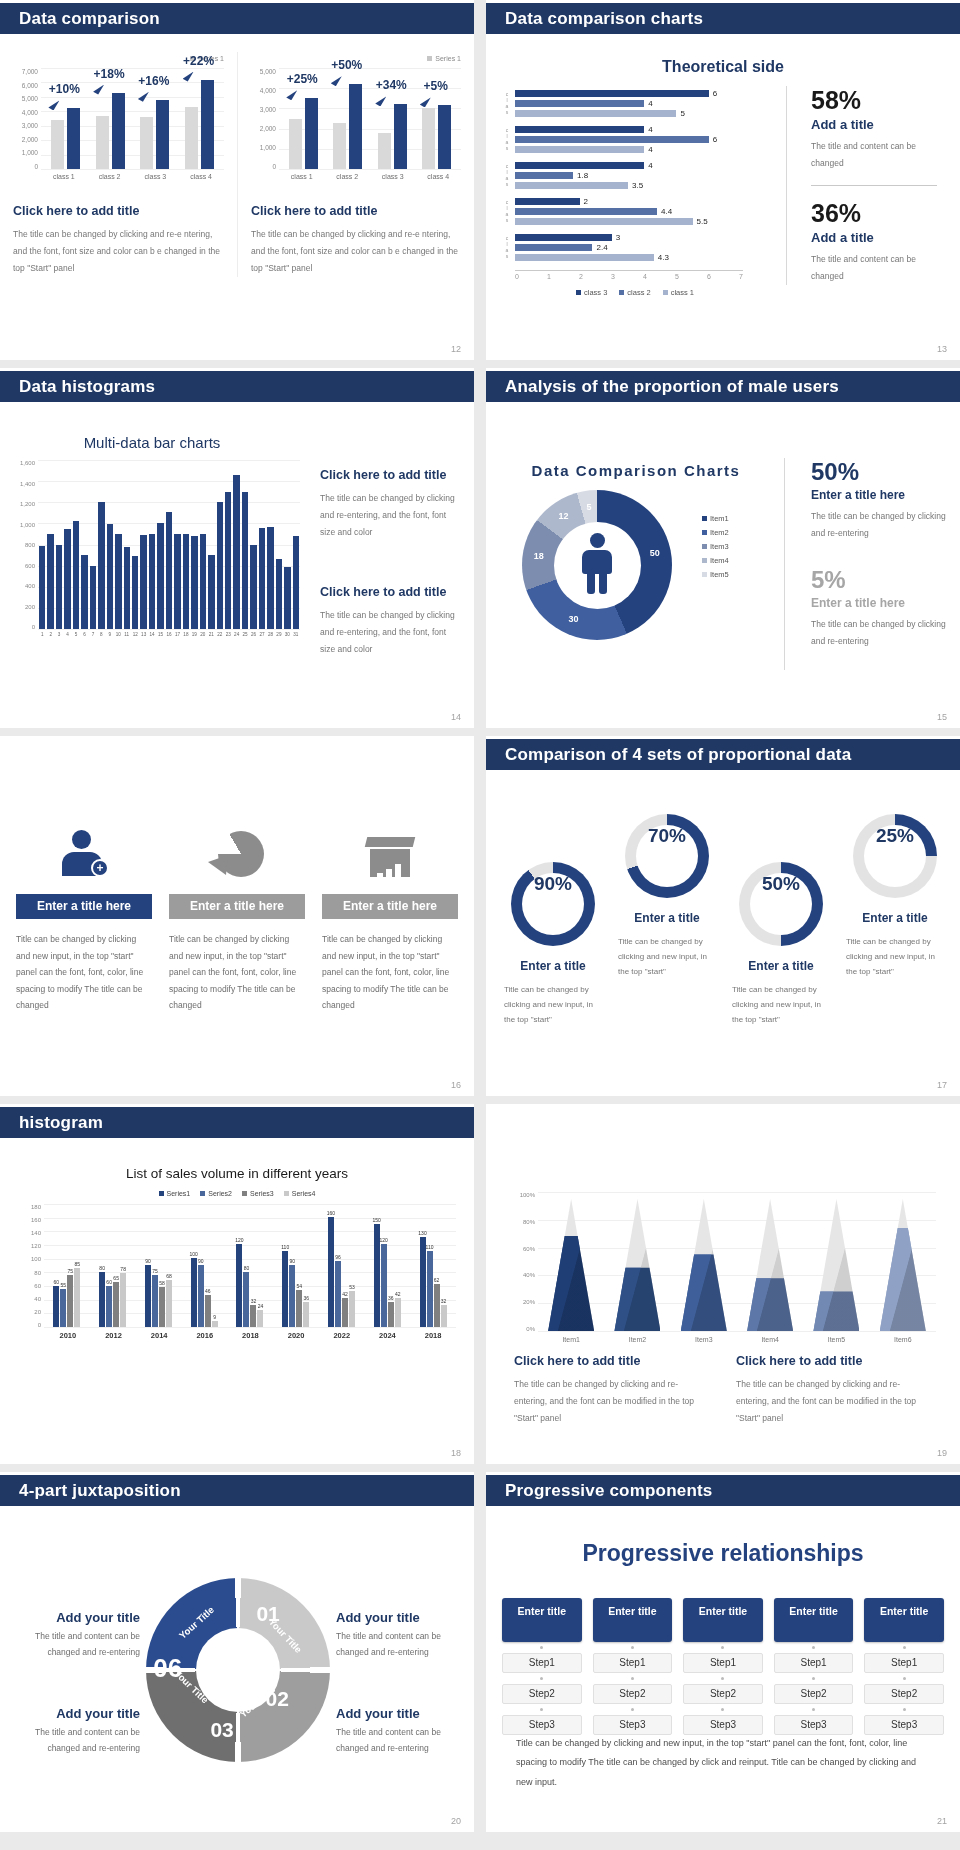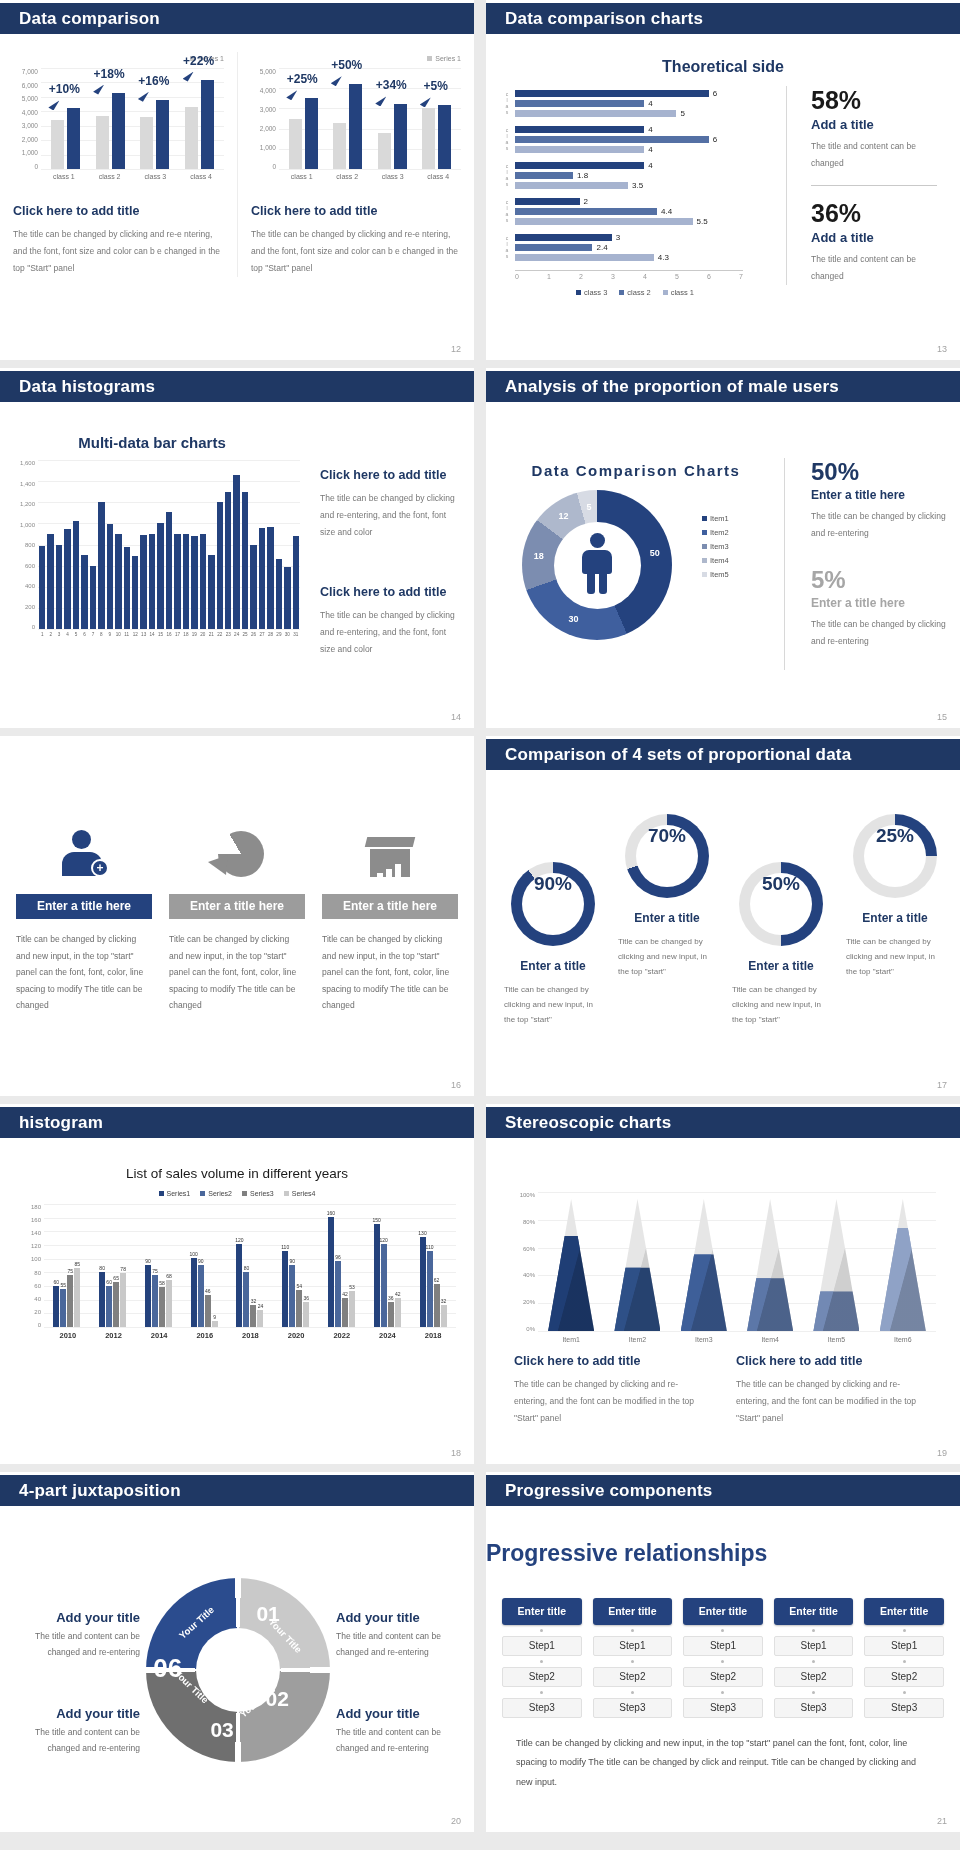--- a/index.html
+++ b/index.html
@@ -45,21 +45,21 @@
   .hb-val{font-size:8px;color:#262626;margin-left:4px;line-height:8px}
   .hb-axis{margin-left:13px;width:228px;border-top:1px solid #C9C9C9;display:flex;justify-content:space-between;font-size:7px;color:#999;padding-top:2px}
   .hb-legend{display:flex;justify-content:center;gap:12px;font-size:7.5px;color:#555;width:240px;margin:8px 0 0 13px}
   .lg-it{display:flex;align-items:center;gap:3px}
   .s13-stats{position:absolute;left:300px;top:86px;width:164px;border-left:1px solid #D8D8D8;padding-left:24px}
   .stat-pct{font-size:25px;font-weight:bold;color:#1a1a1a}
   .stat-title{font-size:13px;font-weight:bold;color:#1F3864;margin-top:2px}
   .stat-body{font-size:8.5px;color:#777;line-height:2;margin-top:6px}
   .stat-div{border-top:1px solid #C9C9C9;margin:13px 0;width:126px}
   
-  .s14-title{position:absolute;top:66px;left:6px;width:292px;text-align:center;font-size:15px;font-weight:bold;color:#1F3864}
+  .s14-title{position:absolute;top:66px;left:6px;width:292px;text-align:center;font-size:15px;font-weight:normal;color:#1F3864}
   .s14-chart{position:absolute;left:10px;top:92px;width:290px}
   .b31-row{display:flex}
   .b31-plot{flex:1;position:relative;height:170px;border-bottom:1px solid #BFBFBF}
   .b31-bars{position:absolute;inset:0;display:flex;align-items:flex-end;gap:2px;padding:0 1px}
   .b31-bar{flex:1;background:#24427E}
   .b31-x{margin-left:28px;display:flex;gap:2px;padding:2px 1px 0;font-size:4.6px;color:#666}
   .b31-xl{flex:1;text-align:center}
   .s14-blocks{position:absolute;left:320px;top:100px;width:142px}
   .blk2{margin-top:44px}
   
@@ -142,24 +142,24 @@
   .t-br{left:49%;top:64%;transform:rotate(-40deg)}
   .t-bl{left:13%;top:56%;transform:rotate(44deg)}
   .s20-blk{position:absolute;width:132px}
   .b-tl{left:8px;top:138px;text-align:right}
   .b-bl{left:8px;top:234px;text-align:right}
   .b-tr{left:336px;top:138px}
   .b-br{left:336px;top:234px}
   .s20-t{font-size:13px;font-weight:bold;color:#1F3864}
   .s20-b{margin-top:4px;font-size:8.5px;color:#6e6e6e;line-height:1.85}
   
-  .s21-title{position:absolute;top:68px;left:0;width:100%;text-align:left;font-size:23px;font-weight:bold;color:#24427E}
+  .s21-title{position:absolute;top:68px;left:0;width:100%;text-align:center;font-size:23px;font-weight:bold;color:#24427E}
   .s21-cols{position:absolute;top:126px;left:16px;right:16px;display:flex;gap:11px}
   .s21-col{flex:1}
-  .st-btn{height:27px;background:#24427E;border-radius:3px;color:#fff;font-weight:bold;font-size:10.5px;text-align:center;line-height:27px;box-shadow:0 1px 2px rgba(0,0,0,.25)}
+  .st-btn{height:44px;background:#24427E;border-radius:3px;color:#fff;font-weight:bold;font-size:10.5px;text-align:center;line-height:27px;box-shadow:0 1px 2px rgba(0,0,0,.25)}
   .st-dot{width:3px;height:3px;border-radius:50%;background:#BBB;margin:4px auto}
   .st-box{height:20px;background:#F5F5F5;border:1px solid #E0E0E0;font-size:10px;color:#333;text-align:center;line-height:18px;border-radius:2px}
   .s21-para{position:absolute;top:262px;left:30px;right:28px;font-size:9px;color:#4d4d4d;line-height:2.15}
 </style>
 </head>
 <body>
 
 <div class="canvas">
 
   <div class="slide" id="sl12">
@@ -879,21 +879,20 @@
           <div>2020</div>
           <div>2022</div>
           <div>2024</div>
           <div>2018</div>
         </div>
       </div>
     <div class="pnum">18</div>
   </div>
 
   <div class="slide" id="sl19">
-    <div class="shead">Stereoscopic charts</div>
     <div class="s19-chart">
         <div class="py-row">
           <div class="ycol" style="width: 26px; height: 140px; font-size: 6px;">
             <div>100%</div>
             <div>80%</div>
             <div>60%</div>
             <div>40%</div>
             <div>20%</div>
             <div>0%</div>
           </div>

